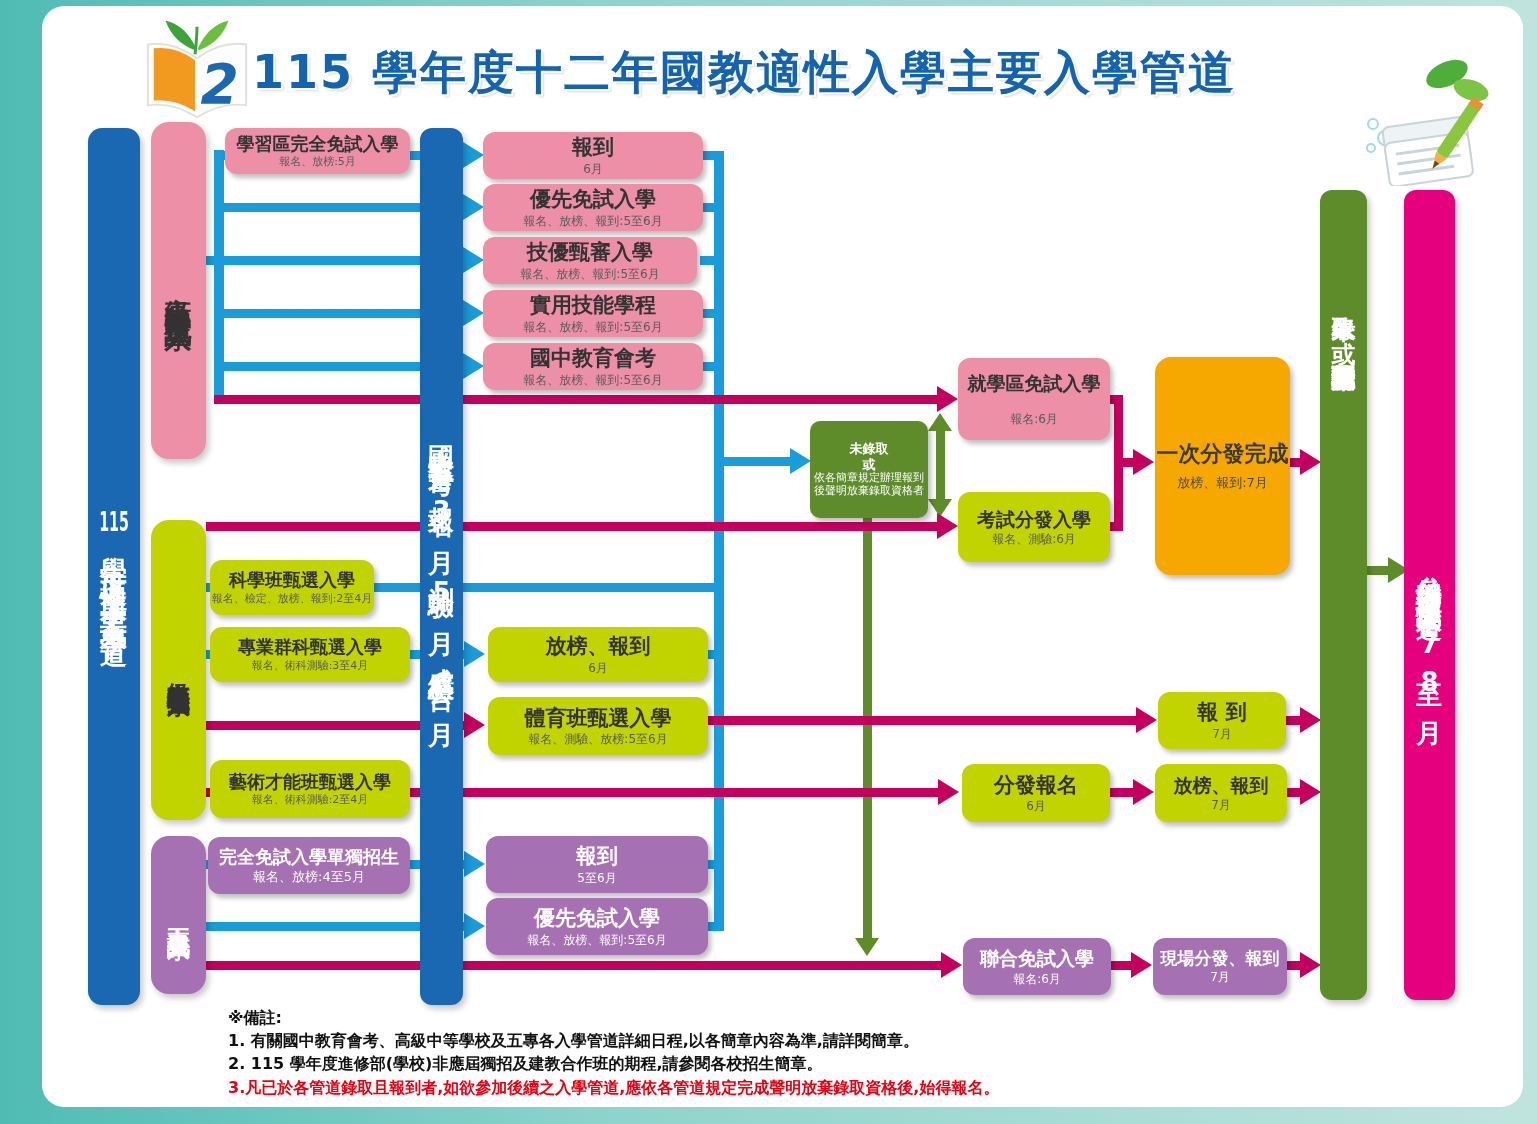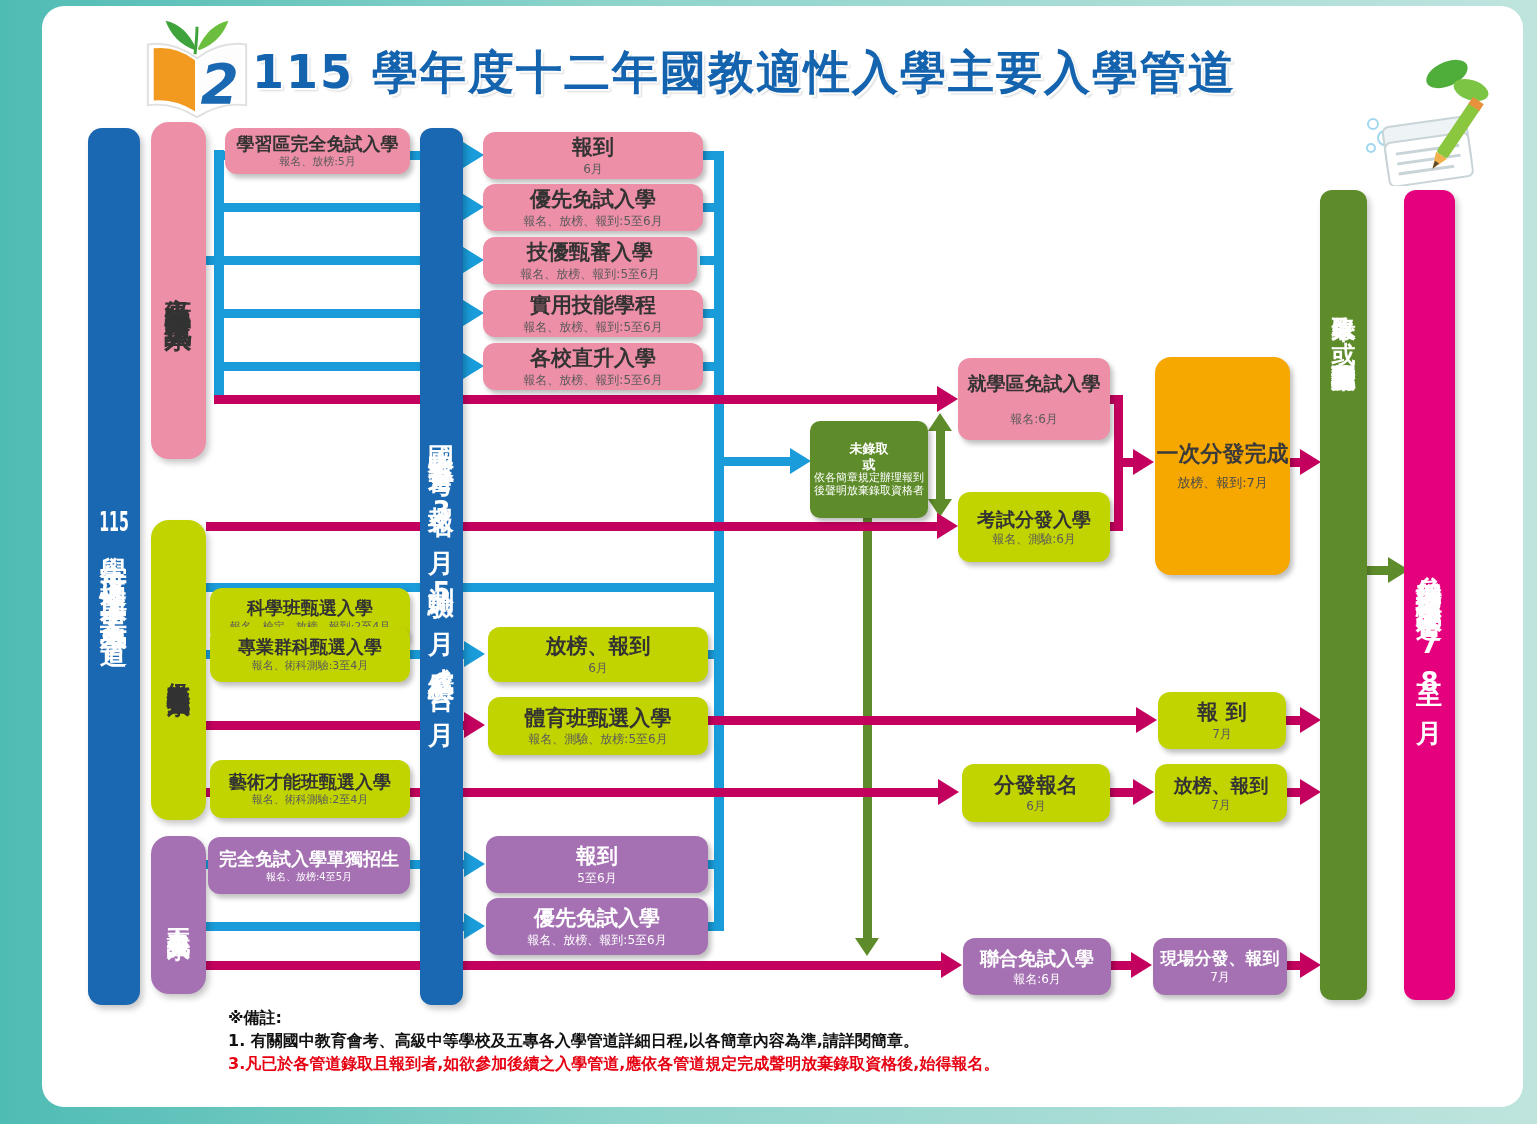--- a/index.html
+++ b/index.html
@@ -176,28 +176,28 @@
   </div>
   <div class="box pink" style="left:483px;top:237px;width:214px;height:47px;">
     <span class="bt">技優甄審入學</span>
       <span class="bs">報名、放榜、報到:5至6月</span>
   </div>
   <div class="box pink" style="left:483px;top:290px;width:220px;height:47px;">
     <span class="bt">實用技能學程</span>
       <span class="bs">報名、放榜、報到:5至6月</span>
   </div>
   <div class="box pink" style="left:483px;top:343px;width:220px;height:47px;">
-    <span class="bt">各校直升入學</span>
+    <span class="bt">國中教育會考</span>
       <span class="bs">報名、放榜、報到:5至6月</span>
   </div>
   <div class="box pink" style="left:958px;top:358px;width:152px;height:82px;gap:16px;">
     <span class="bt" style="font-size:19px;">就學區免試入學</span>
       <span class="bs">報名:6月</span>
   </div>
-  <div class="box ygreen small" style="left:210px;top:560px;width:200px;height:55px;margin-top:28px;">
+  <div class="box ygreen small" style="left:210px;top:560px;width:164px;height:55px;">
     <span class="bt">科學班甄選入學</span>
       <span class="bs">報名、檢定、放榜、報到:2至4月</span>
   </div>
   <div class="box ygreen small" style="left:210px;top:627px;width:200px;height:55px;">
     <span class="bt">專業群科甄選入學</span>
       <span class="bs">報名、術科測驗:3至4月</span>
   </div>
   <div class="box ygreen" style="left:488px;top:627px;width:220px;height:55px;">
     <span class="bt">放榜、報到</span>
       <span class="bs">6月</span>
@@ -231,21 +231,21 @@
   <div class="box ygreen" style="left:962px;top:764px;width:148px;height:58px;">
     <span class="bt">分發報名</span>
       <span class="bs">6月</span>
   </div>
   <div class="box ygreen" style="left:1155px;top:764px;width:132px;height:58px;">
     <span class="bt" style="font-size:19px;">放榜、報到</span>
       <span class="bs">7月</span>
   </div>
   <div class="box purple" style="left:208px;top:837px;width:202px;height:57px;">
     <span class="bt" style="font-size:18px;">完全免試入學單獨招生</span>
-      <span class="bs" style="font-size:10px;">報名、放榜:4至5月</span>
+      <span class="bs" style="font-size:13px;">報名、放榜:4至5月</span>
   </div>
   <div class="box purple" style="left:486px;top:836px;width:222px;height:57px;">
     <span class="bt">報到</span>
       <span class="bs">5至6月</span>
   </div>
   <div class="box purple" style="left:486px;top:898px;width:222px;height:57px;">
     <span class="bt">優先免試入學</span>
       <span class="bs">報名、放榜、報到:5至6月</span>
   </div>
   <div class="box purple" style="left:963px;top:938px;width:148px;height:57px;">
@@ -253,15 +253,16 @@
       <span class="bs">報名:6月</span>
   </div>
   <div class="box purple" style="left:1153px;top:938px;width:134px;height:57px;">
     <span class="bt" style="font-size:17px;">現場分發、報到</span>
       <span class="bs">7月</span>
   </div>
 
   <div id="notes">
     <div>※備註:</div>
     <div>1. 有關國中教育會考、高級中等學校及五專各入學管道詳細日程,以各簡章內容為準,請詳閱簡章。</div>
+    <div>2. 115 學年度進修部(學校)非應屆獨招及建教合作班的期程,請參閱各校招生簡章。</div>
     <div class="red">3.凡已於各管道錄取且報到者,如欲參加後續之入學管道,應依各管道規定完成聲明放棄錄取資格後,始得報名。</div>
   </div>
 </div>
 
 </body></html>

